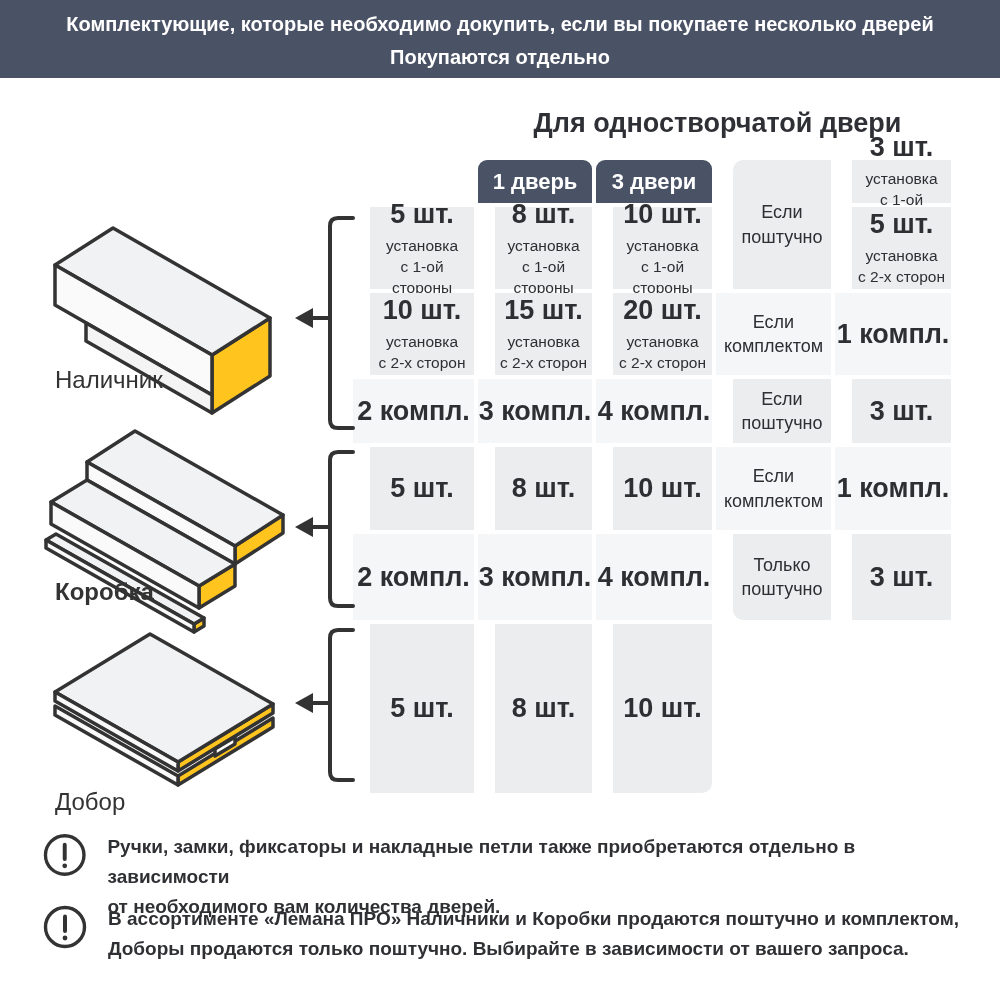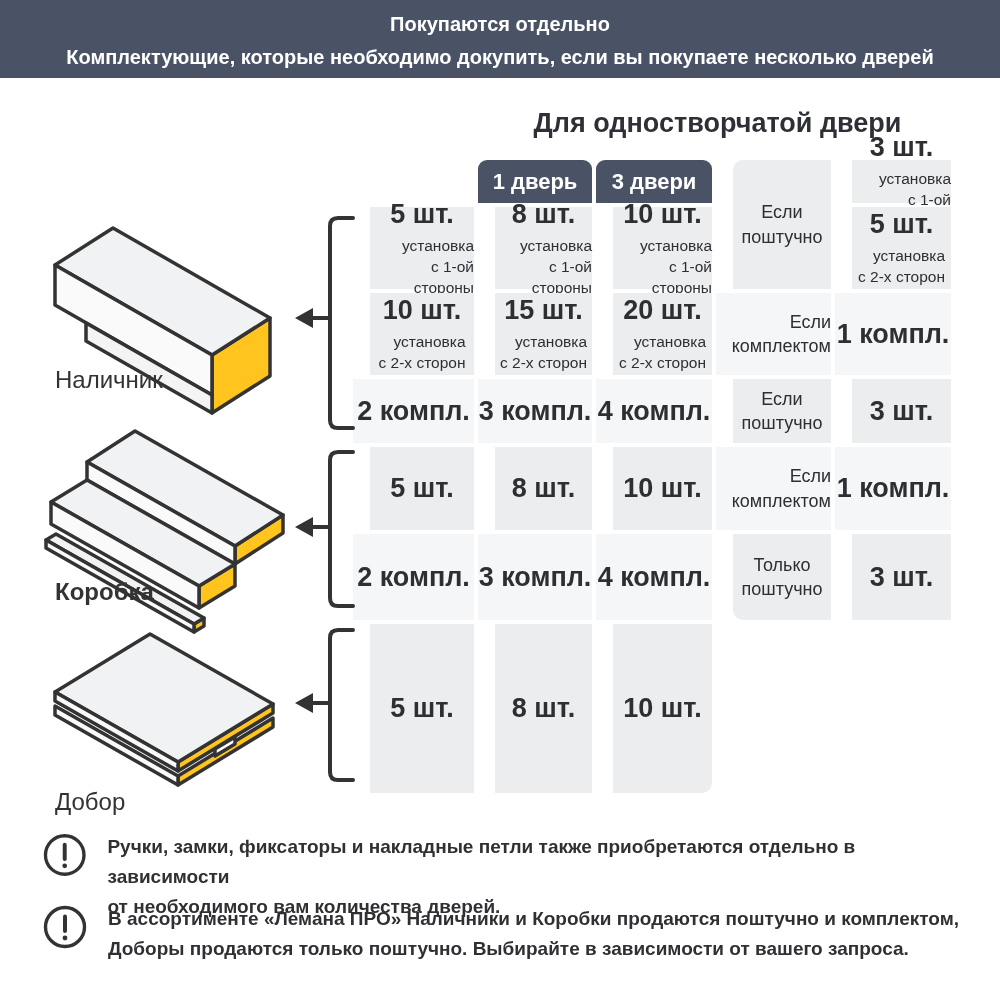--- a/index.html
+++ b/index.html
@@ -34,23 +34,23 @@
   .hdr{
     background:#4a5266;color:#ffffff;font-weight:700;font-size:22px;
     display:flex;align-items:center;justify-content:center;
     border-radius:9px 9px 0 0;
   }
   .cell{
     display:flex;flex-direction:column;align-items:center;justify-content:center;
     text-align:center;
   }
   .gray{background:#ecedee;margin-left:17px;}
-  .light{background:#f5f6f7;text-align:right;}
+  .light{background:#f5f6f7;}
   .val{font-size:27px;font-weight:600;color:#2e2f33;}
-  .sub{font-size:15.5px;line-height:21px;font-weight:400;color:#2e2f33;margin-top:5px;text-align:right;}
+  .sub{font-size:15.5px;line-height:21px;font-weight:400;color:#2e2f33;margin-top:5px;}
   .sub span{display:block;}
   .lbl{font-size:18px;font-weight:500;line-height:1.35;color:#2e2f33;}
   .r-tl{border-top-left-radius:10px;}
   .r-bl{border-bottom-left-radius:10px;}
   .r-br{border-bottom-right-radius:10px;}
   .span2{grid-row:span 2;}
 
   
   .item-label{font-size:24px;font-weight:500;color:#333333;}
 
@@ -59,22 +59,22 @@
   .note-text{
     margin-left:20px;font-size:19px;font-weight:600;line-height:30px;color:#2f3033;
   }
   .note-text span{display:block;}
   svg{display:block;}
 </style>
 </head>
 <body>
 
 <div class="abs banner">
+  <div>Комплектующие, которые необходимо докупить, если вы покупаете несколько дверей</div>
   <div>Покупаются отдельно</div>
-  <div>Комплектующие, которые необходимо докупить, если вы покупаете несколько дверей</div>
 </div>
 
 <div class="abs tbl-title">Для одностворчатой двери</div>
 
 <div class="abs tbl">
   <div class="blank"></div>
   <div class="hdr">1 дверь</div>
   <div class="hdr">3 двери</div>
 
   <div class="cell lbl gray span2 r-tl">Если поштучно</div>

